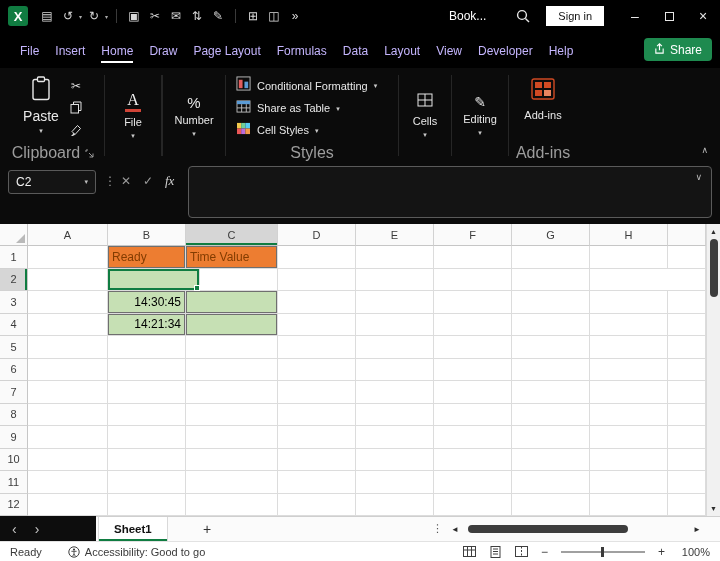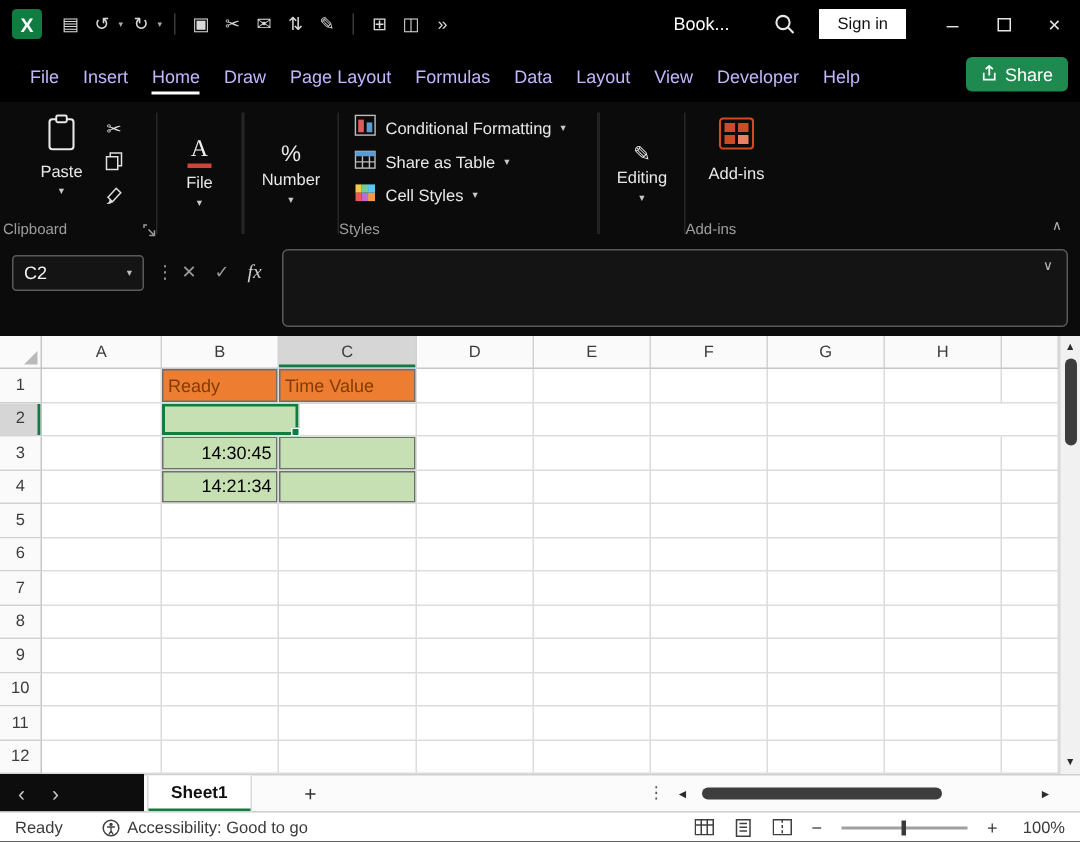--- a/index.html
+++ b/index.html
@@ -32,27 +32,27 @@
   .rtab { color:#c4b5fd; font-size:12px; padding:9px 8px 10px 8px; position:relative; white-space:nowrap; }
   .rtab.active::after { content:""; position:absolute; left:8px; right:8px; bottom:5px; height:2px; background:#fff; }
   .share-btn { position:absolute; right:8px; top:6px; height:23px; background:#1E8A4F; color:#fff;
                border:none; border-radius:4px; display:flex; align-items:center; gap:5px; padding:0 10px;
                font-size:12px; font-family:"Liberation Sans",sans-serif; cursor:pointer; }
 
   
   .ribbon { position:absolute; top:68px; left:0; width:720px; height:93px; background:#0b0b0b; display:flex; padding:2px 0 0 2px; }
   .rgroup { display:flex; flex-direction:column; }
   .rg-content { flex:1; display:flex; justify-content:center; }
-  .rg-label { height:16px; display:flex; align-items:center; justify-content:space-between; gap:5px;
-              font-size:10px; color:#9d9d9d; }
+  .rg-label { height:16px; display:flex; align-items:center; justify-content:center; gap:5px;
+              font-size:16px; color:#9d9d9d; }
   .rsep { width:1px; background:#262626; margin:5px 0; }
   .chev { font-size:7px; color:#c9c9c9; line-height:1; }
 
   .paste-btn { width:42px; display:flex; flex-direction:column; align-items:center; gap:3px; padding-top:6px; }
-  .pb-label { font-size:11px; color:#e8e8e8; }
+  .pb-label { font-size:14px; color:#e8e8e8; }
   .small-col { display:flex; flex-direction:column; justify-content:center; gap:6px; padding-left:4px; }
   .sc-btn { width:20px; height:16px; display:flex; align-items:center; justify-content:center;
             color:#e0e0e0; font-size:12px; }
   .dlauncher { display:flex; }
 
   .rgroup.collapsed { justify-content:center; align-items:center; gap:4px; }
   .cg-label { font-size:11px; color:#e8e8e8; }
   .font-A { font-family:"Liberation Serif",serif; font-size:16px; color:#f0f0f0; line-height:1;
             border-bottom:3px solid #d04437; padding:0 2px 1px 2px; }
   .pct { font-size:15px; color:#e8e8e8; line-height:1; }
@@ -300,20 +300,31 @@
           <span class="chev">▾</span>
         </div>
       </div>
       <div class="rg-label">
         <span>Styles</span>
       </div>
     </div>
 
     <div class="rsep"></div>
 
+    <div class="rgroup collapsed" style="width:52px">
+      <span>
+        <svg width="16" height="14" viewBox="0 0 16 14">
+            <rect x="1" y="1" width="14" height="12" fill="none" stroke="#e8e8e8"></rect>
+            <line x1="8" y1="1" x2="8" y2="13" stroke="#e8e8e8"></line>
+            <line x1="1" y1="7" x2="15" y2="7" stroke="#e8e8e8"></line>
+          </svg>
+      </span>
+      <span class="cg-label">Cells</span>
+      <span class="chev">▾</span>
+    </div>
 
     <div class="rsep"></div>
 
     <div class="rgroup collapsed" style="width:56px">
       <span style="color:#e8e8e8; font-size:14px; line-height:1;">✎</span>
       <span class="cg-label">Editing</span>
       <span class="chev">▾</span>
     </div>
 
     <div class="rsep"></div>

